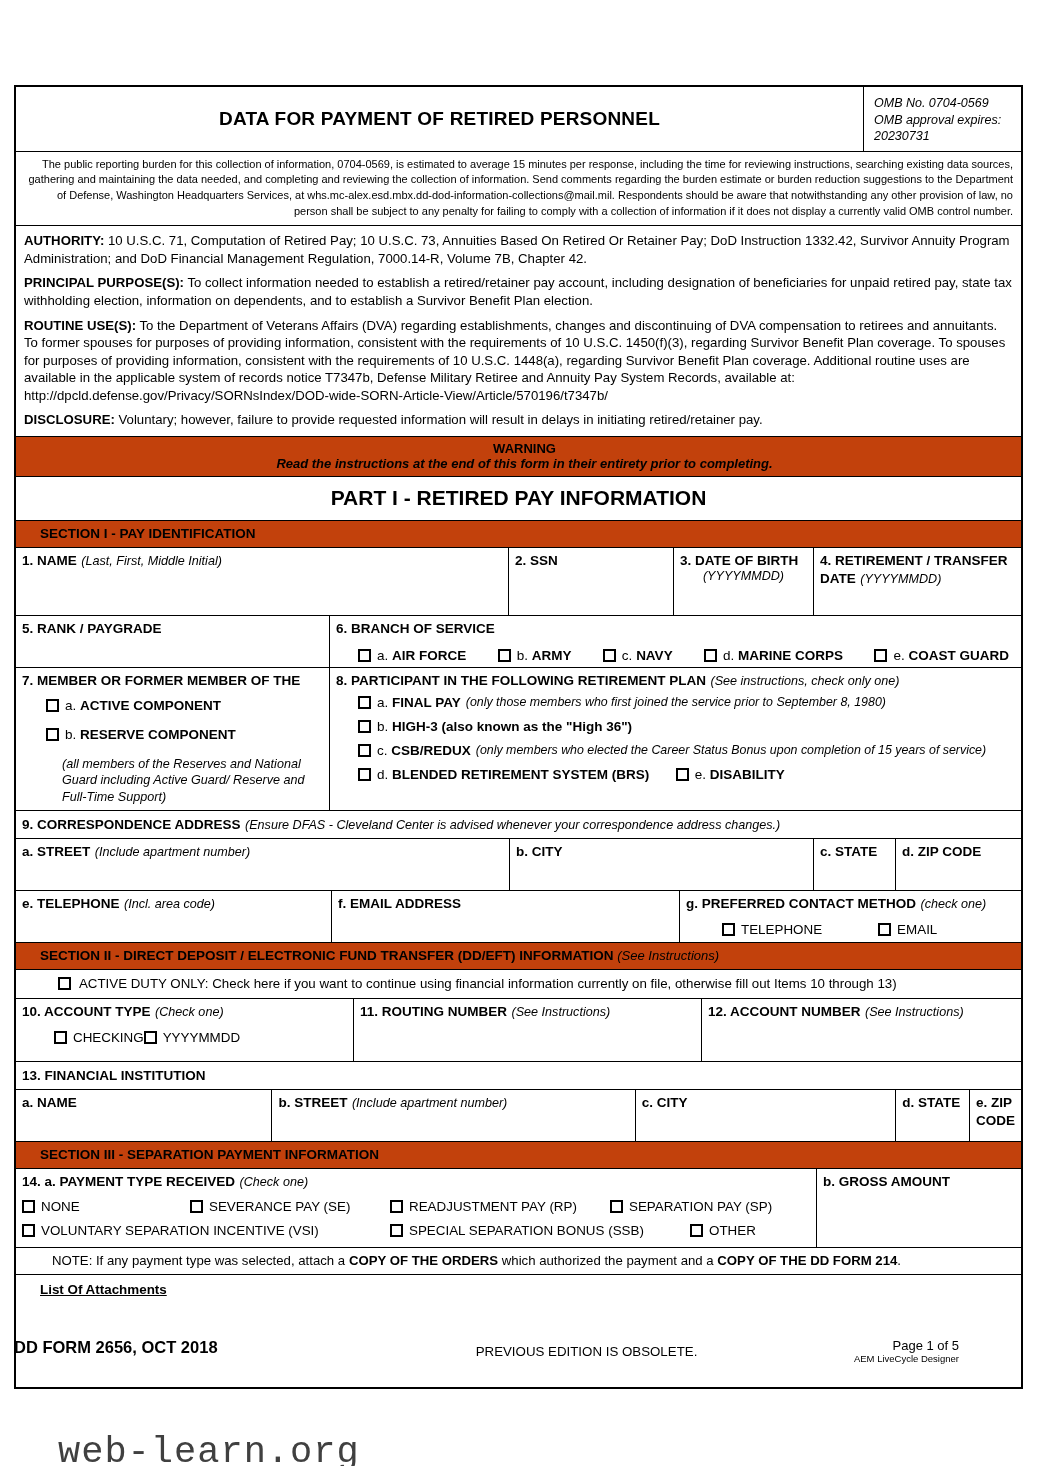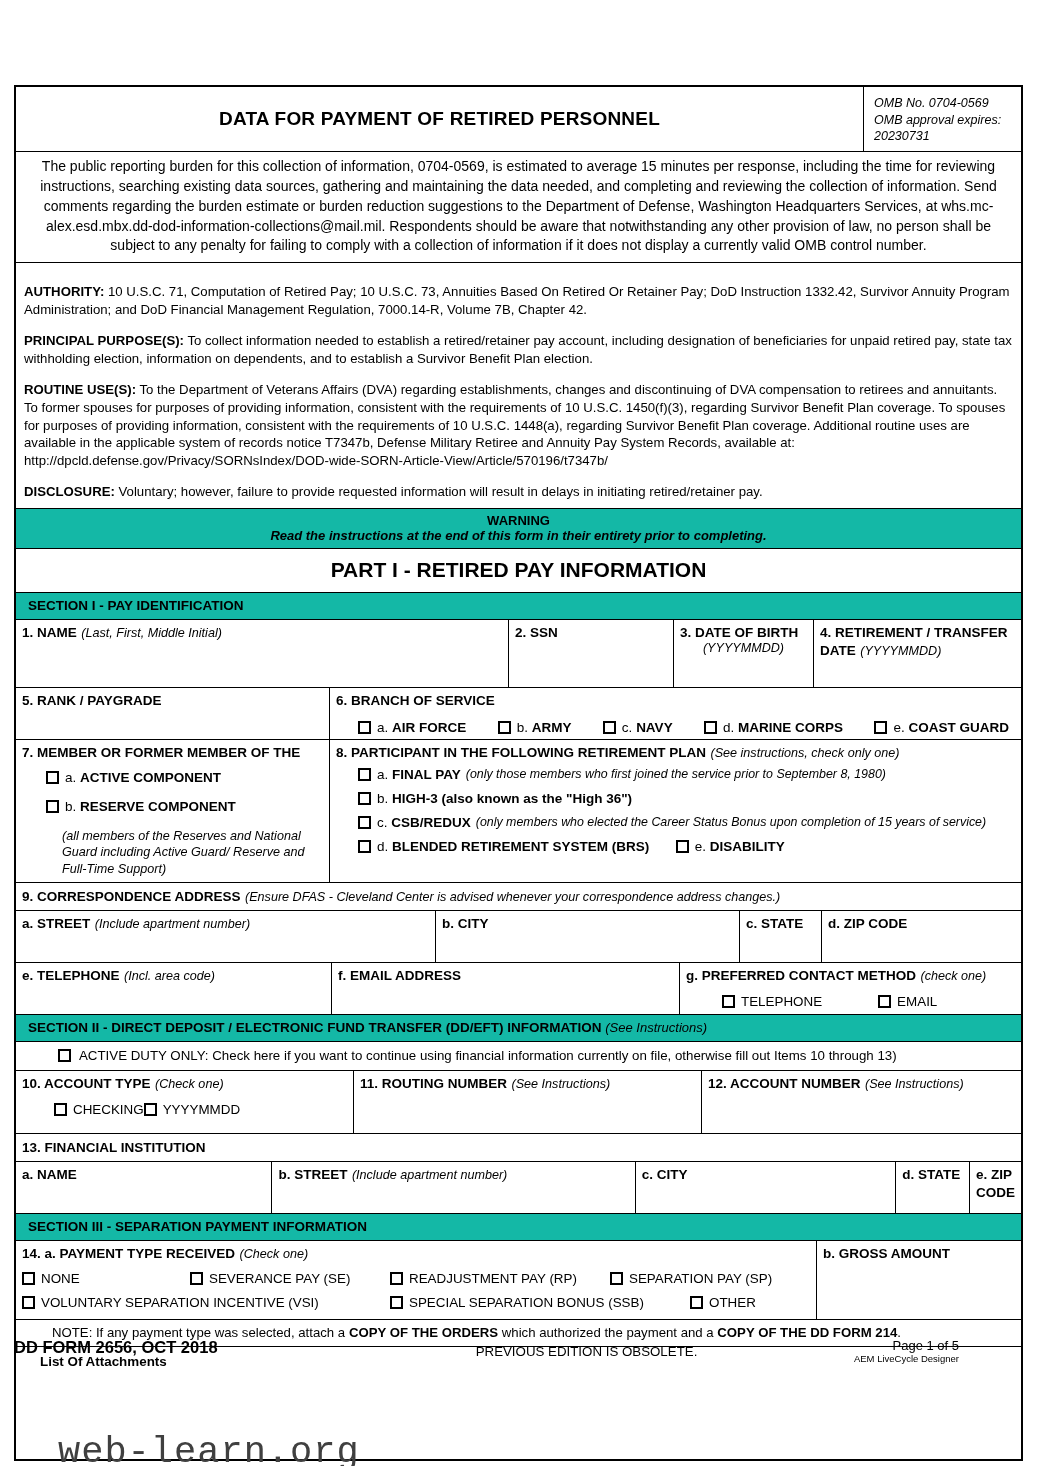--- a/index.html
+++ b/index.html
@@ -31,21 +31,21 @@
     display: flex;
     border-bottom: 1.5px solid #000;
     box-sizing: border-box;
   }
   .cell {
     box-sizing: border-box;
     padding: 3px 6px 4px 6px;
     position: relative;
   }
   .vdiv { border-right: 1.5px solid #000; }
-  .shade { background: #14b8a6; }
+  .shade { background: #c2410c; padding-left: 12px; }
 
   
   .title-cell {
     flex: 1;
     display: flex;
     align-items: center;
     justify-content: center;
     padding: 10px 4px;
   }
   .form-title {
@@ -57,34 +57,34 @@
   .omb-cell {
     width: 157px;
     font-style: italic;
     font-size: 12.5px;
     line-height: 1.33;
     padding: 8px 6px 6px 10px;
   }
 
   
   .burden {
-    font-size: 14px;
+    font-size: 11px;
     line-height: 1.42;
     padding: 5px 8px 6px 8px;
-    text-align: center;
+    text-align: right;
   }
 
   
   .privacy {
     padding: 6px 8px 7px 8px;
     font-size: 13.2px;
     line-height: 1.33;
   }
   .privacy p {
-    margin: 14px 0 7px 0;
+    margin: 0 0 7px 0;
   }
   .privacy p:last-child { margin-bottom: 0; }
   .privacy b { font-weight: bold; }
 
   
   .warning {
     text-align: center;
     padding: 4px 6px 5px 6px;
     font-size: 13px;
   }
@@ -192,20 +192,21 @@
   .note-row {
     font-size: 13.2px;
     padding: 5px 8px 6px 36px;
   }
   .note-row b { font-weight: bold; }
 
   .attach {
     font-size: 13.4px;
     font-weight: bold;
     padding: 7px 8px 0 24px;
+    text-decoration: underline;
   }
   .attach-box { min-height: 112px; border-bottom: 2px solid #000; }
 
   
   .footer {
     position: absolute;
     left: 14px;
     top: 1338px;
     width: 945px;
     display: flex;
@@ -331,21 +332,21 @@
     </div>
 
     <div class="row">
       <div class="cell" style="flex:1;padding-top:4px;padding-bottom:5px">
         <span class="lbl">9. CORRESPONDENCE ADDRESS</span>
         <span class="sublbl">(Ensure DFAS - Cleveland Center is advised whenever your correspondence address changes.)</span>
       </div>
     </div>
 
     <div class="row fieldrow-med">
-      <div class="cell vdiv" style="width:420px">
+      <div class="cell vdiv" style="width:494px">
         <span class="lbl">a. STREET</span>
         <span class="sublbl">(Include apartment number)</span>
       </div>
       <div class="cell vdiv" style="width:304px">
         <span class="lbl">b. CITY</span>
       </div>
       <div class="cell vdiv" style="width:82px">
         <span class="lbl">c. STATE</span>
       </div>
       <div class="cell" style="flex:1">

